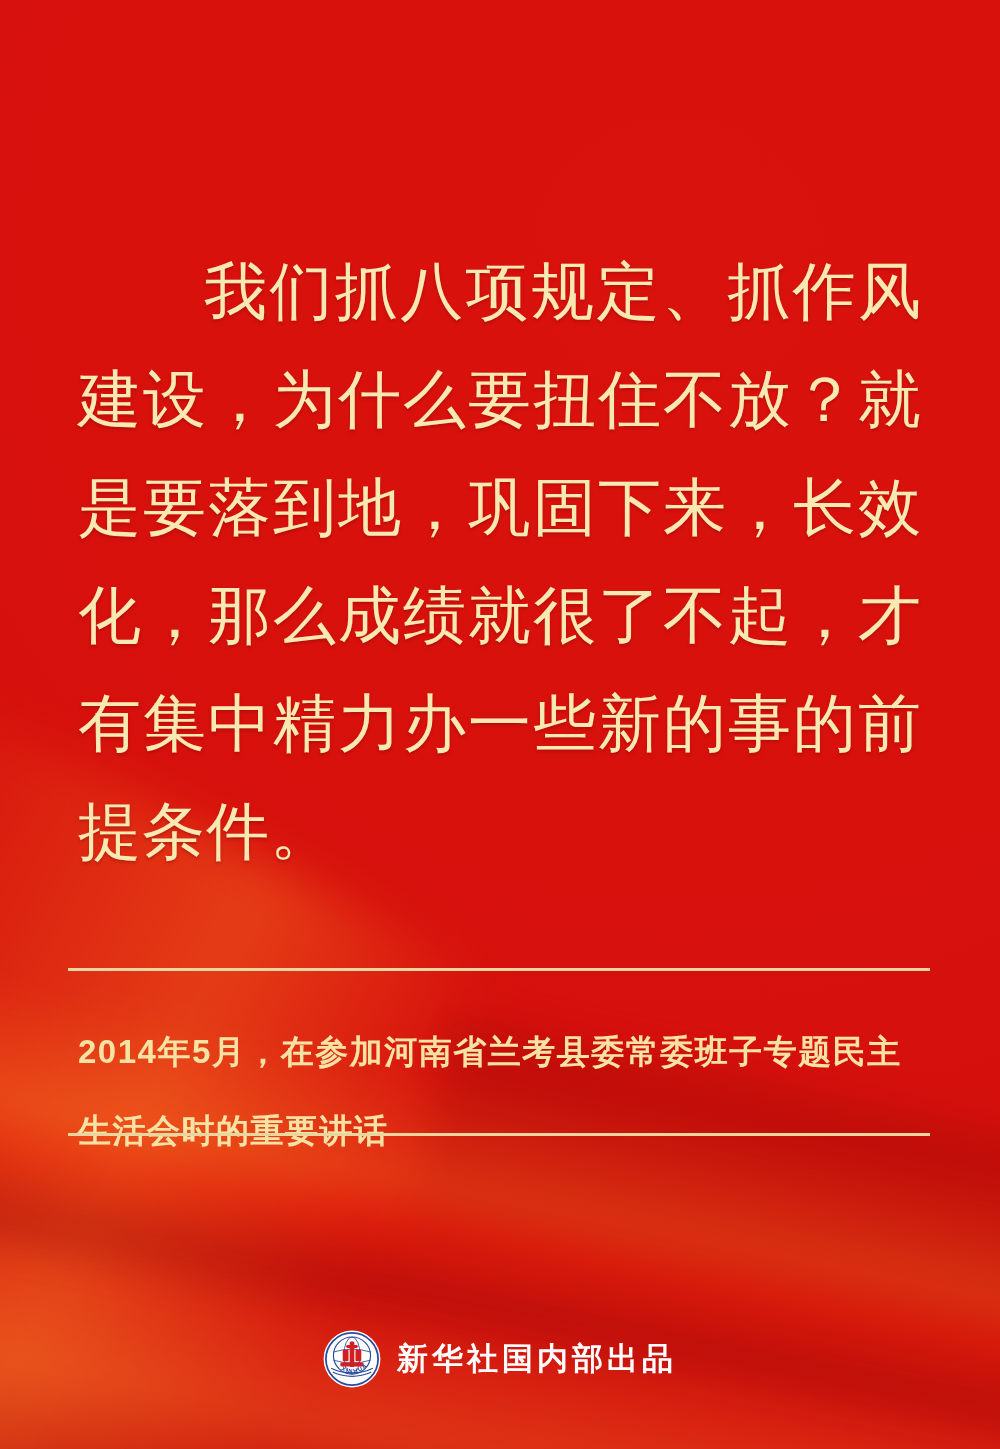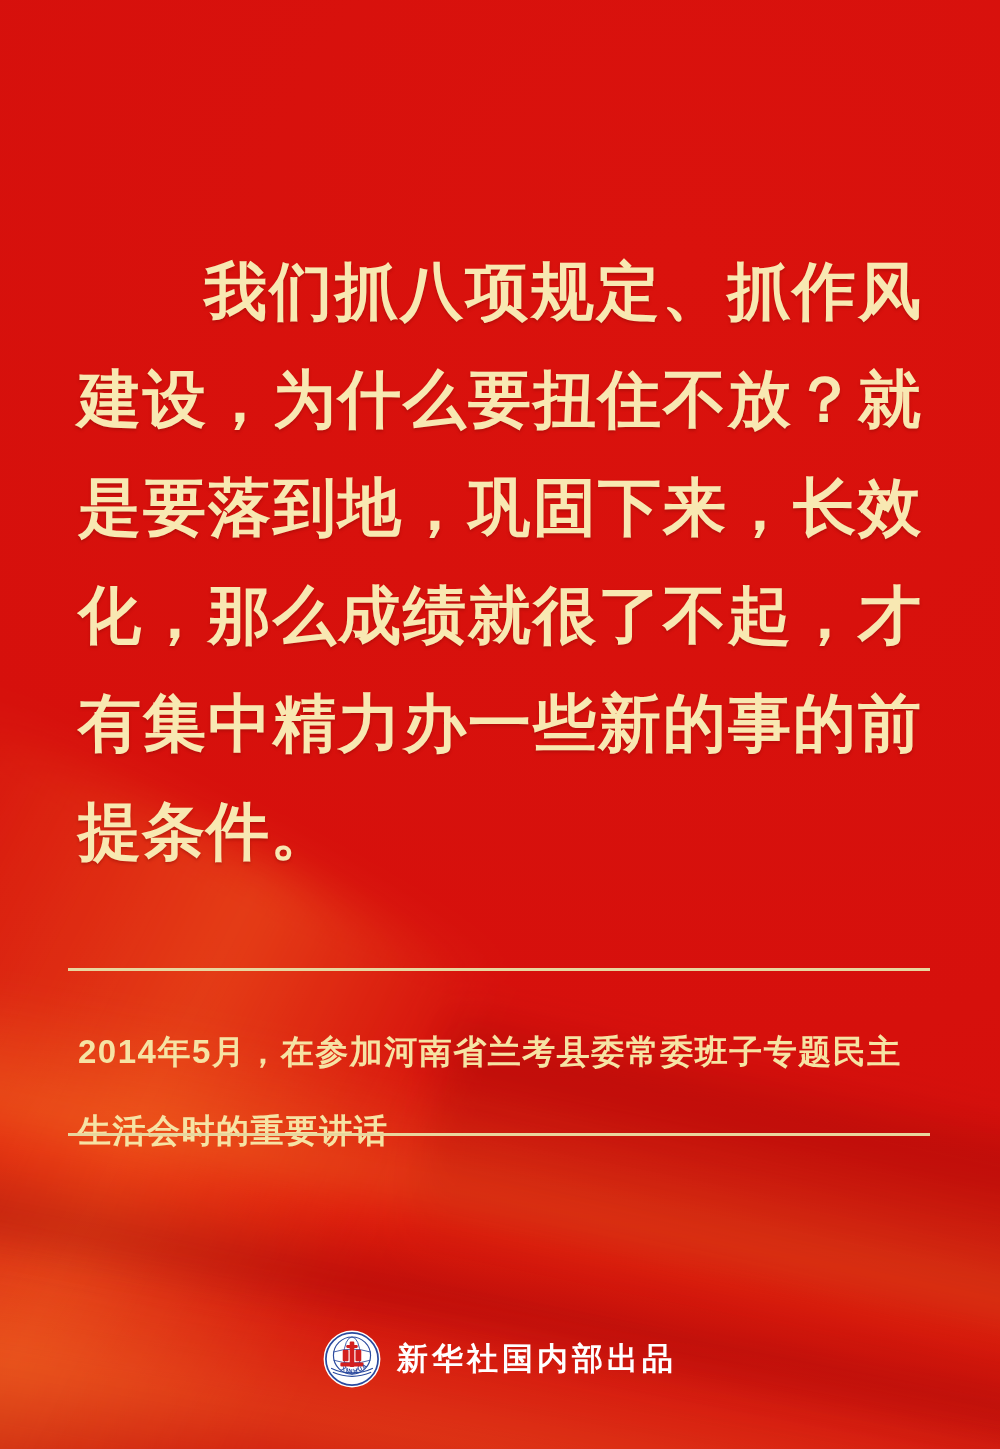--- a/index.html
+++ b/index.html
@@ -52,21 +52,21 @@
       rgba(120,4,3,.25) 0%,
       rgba(255,255,255,0) 60%);
     filter:blur(20px);
   }
   
   .quote {
     position:absolute;
     left:78px; right:78px; top:238px;
     color:#f8e8b2;
     font-family:"Liberation Serif","DejaVu Serif",serif;
-    font-weight:700;
+    font-weight:400;
     font-size:63px;
     line-height:108px;
     text-align:justify;
     text-justify:inter-ideograph;
     text-indent:2em;
     letter-spacing:1px;
     text-shadow:0 2px 3px rgba(120,10,5,.35);
   }
   
   .divider {

